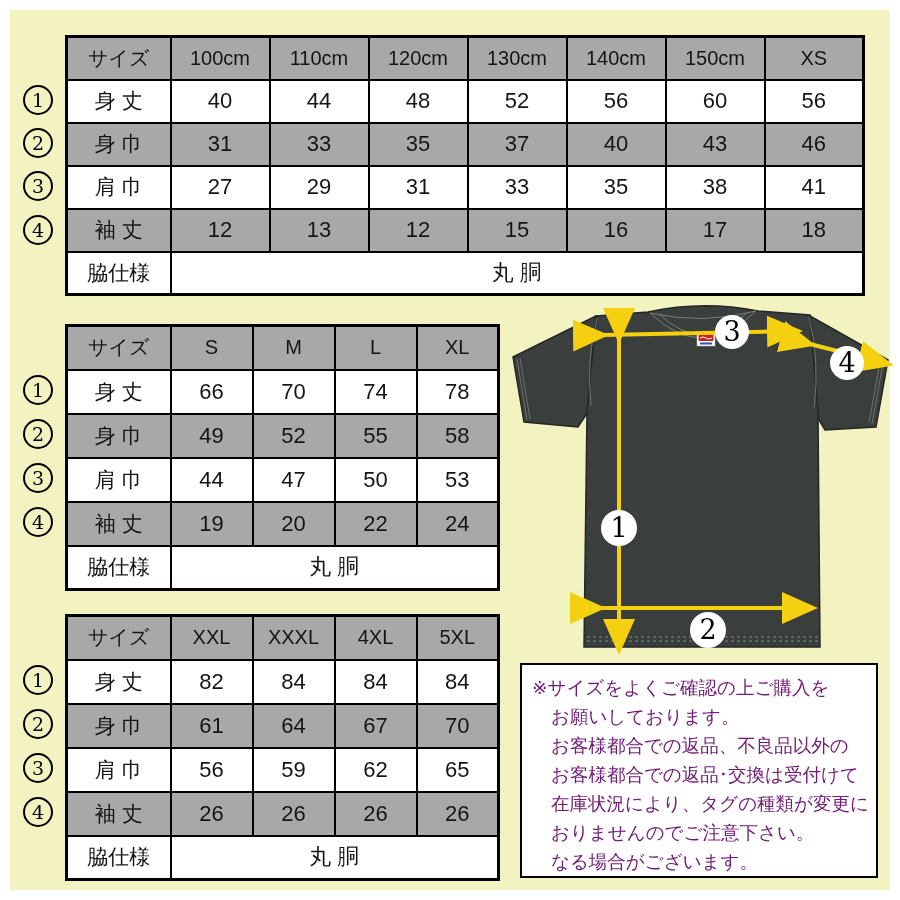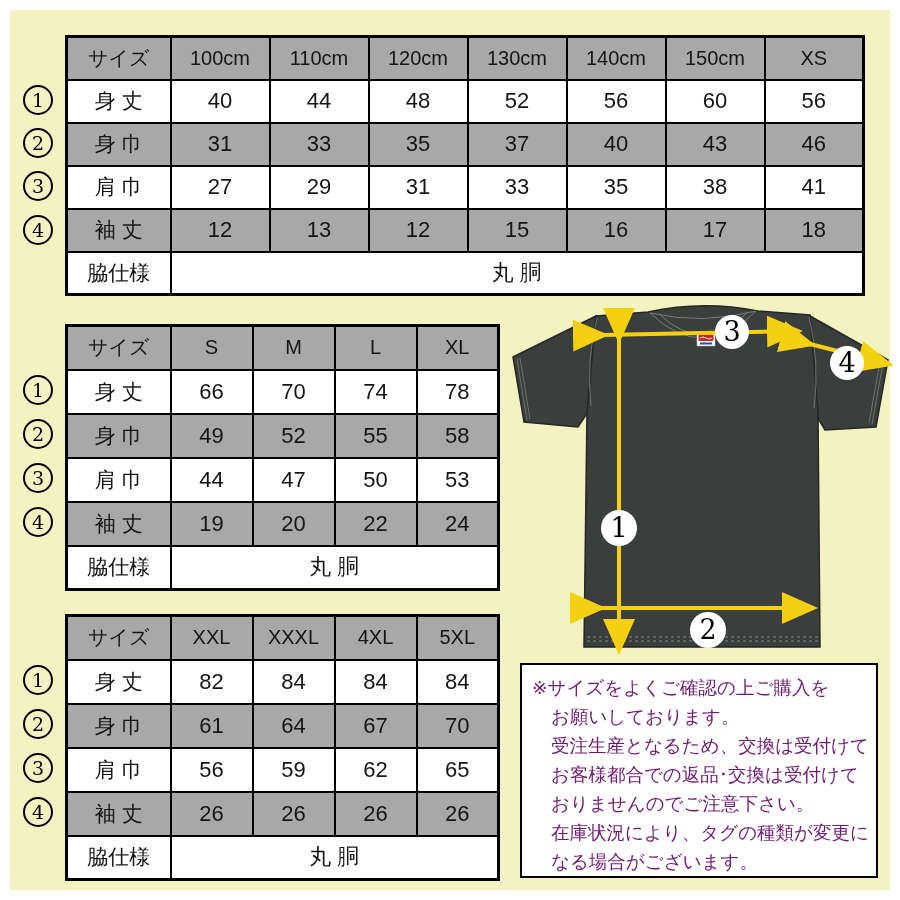--- a/index.html
+++ b/index.html
@@ -261,19 +261,19 @@
       <circle cx="119" cy="228" r="18" fill="#ffffff"></circle>
       <text x="119" y="237">1</text>
       <circle cx="208" cy="330" r="18" fill="#ffffff"></circle>
       <text x="208" y="339">2</text>
     </g>
   </svg>
 
   <div id="note">
     <div class="ln">※サイズをよくご確認の上ご購入を</div>
     <div class="ln ind">お願いしております。</div>
-    <div class="ln ind">受注生産となるため、交換は受付けて</div>
+    <div class="ln ind">お客様都合での返品、不良品以外の</div>
     <div class="ln ind">お客様都合での返品･交換は受付けて</div>
+    <div class="ln ind">在庫状況により、タグの種類が変更に</div>
     <div class="ln ind">おりませんのでご注意下さい。</div>
-    <div class="ln ind">在庫状況により、タグの種類が変更に</div>
     <div class="ln ind">なる場合がございます。</div>
   </div>
 </div>
 
 </body></html>

